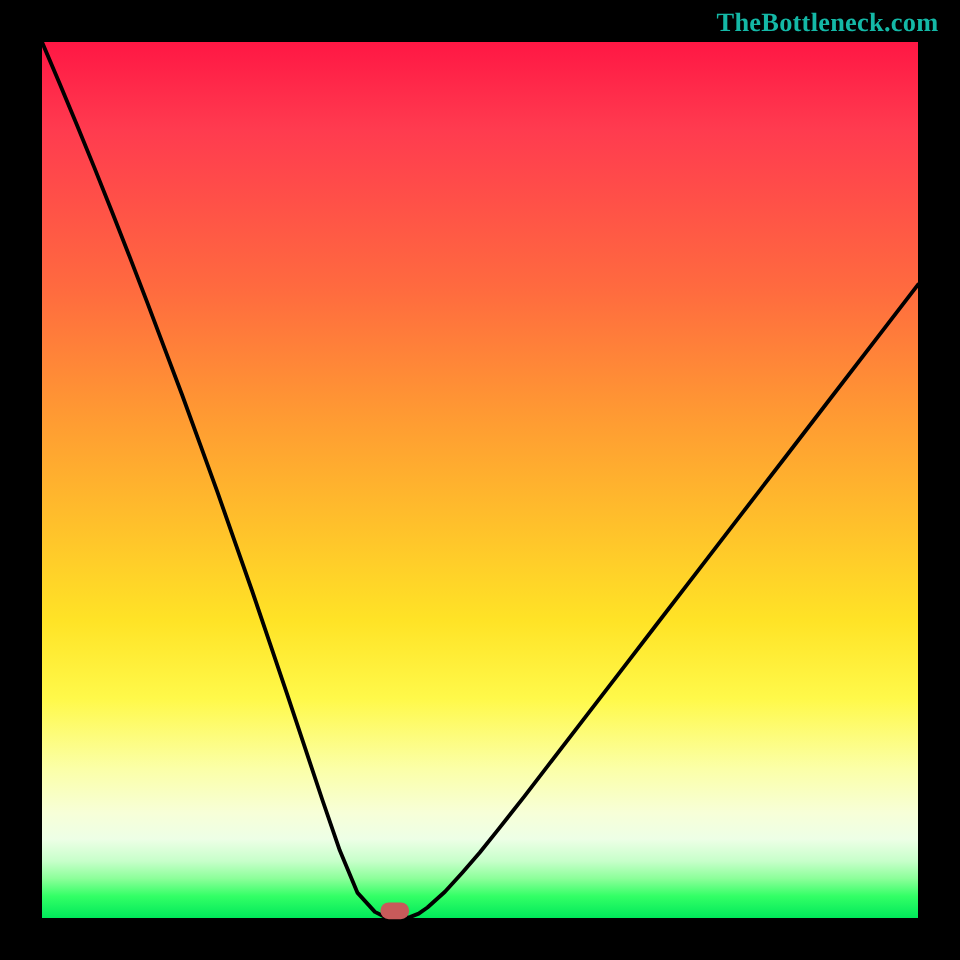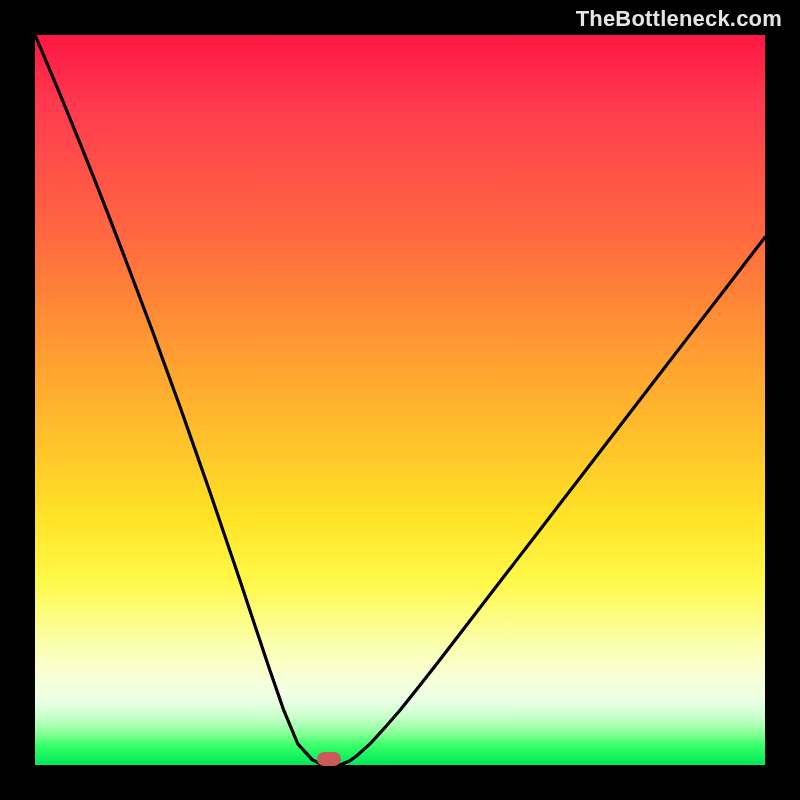--- a/index.html
+++ b/index.html
@@ -7,24 +7,24 @@
   .frame {
     position: relative;
     width: 800px;
     height: 800px;
     background: #000;
   }
   .attribution {
     position: absolute;
     top: 6px;
     right: 18px;
-    font-family: Liberation Sans, sans-serif;
+    font-family: Liberation Serif, serif;
     font-size: 22px;
     font-weight: bold;
-    color: #e5e5e5;
+    color: #14b8a6;
     letter-spacing: 0.2px;
   }
   .plot-area {
     position: absolute;
     left: 35px;
     top: 35px;
     width: 730px;
     height: 730px;
     
     background: linear-gradient(

